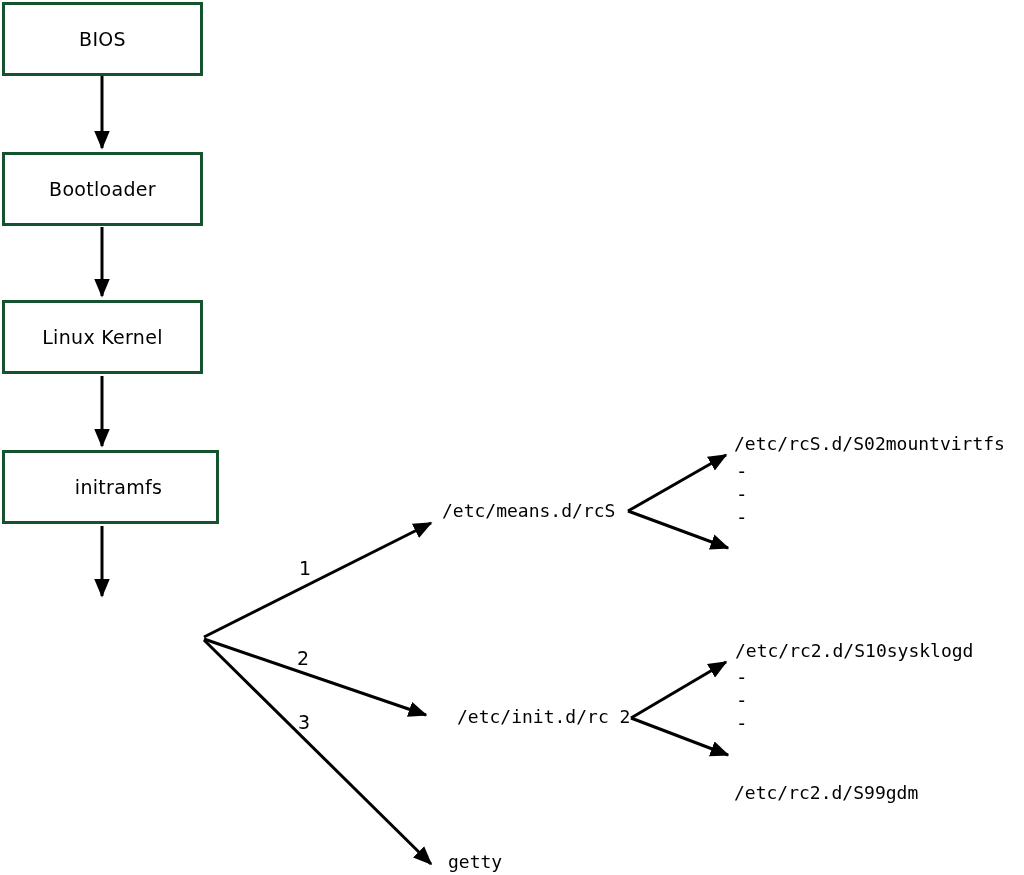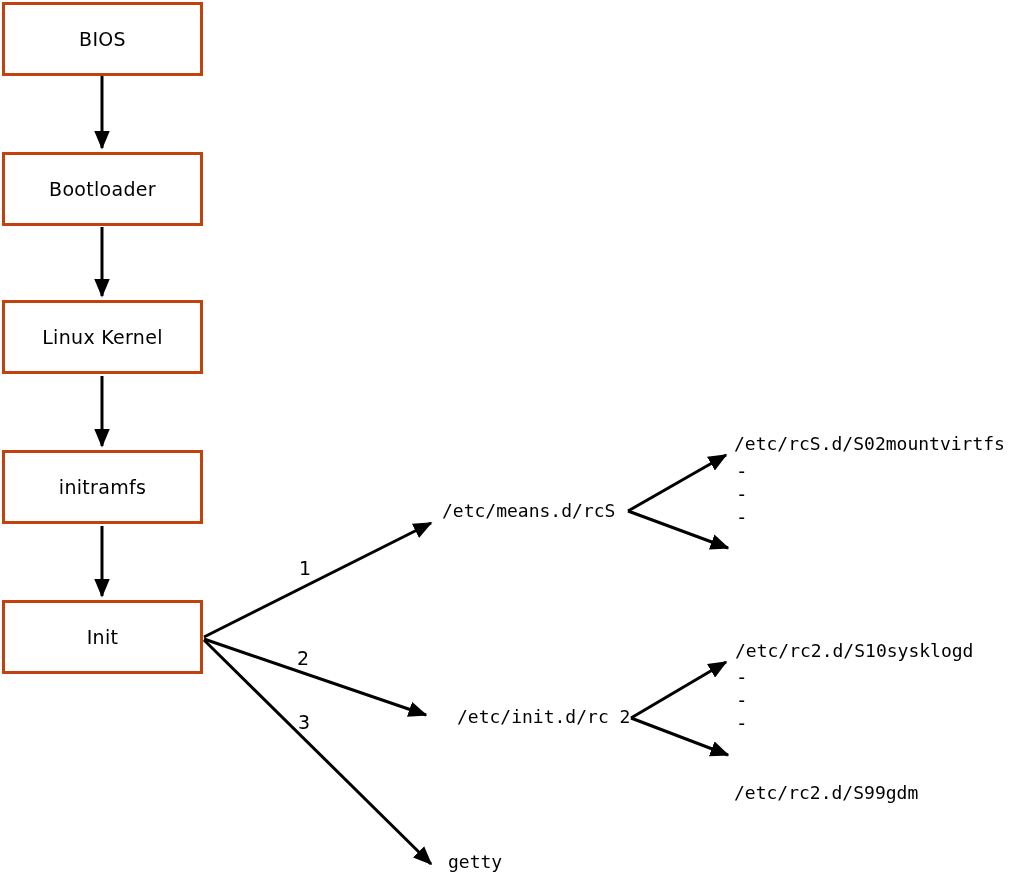--- a/index.html
+++ b/index.html
@@ -21,21 +21,21 @@
     left: 0;
     top: 0;
     width: 1024px;
     height: 875px;
   }
   .node-box {
     position: absolute;
     left: 2px;
     width: 195px;
     height: 68px;
-    border: 3px solid #c2410c;
+    border: 3px solid #14532d;
     background: #ffffff;
     display: flex;
     align-items: center;
     justify-content: center;
     font-size: 19px;
     letter-spacing: 0.3px;
   }
   .note {
     position: absolute;
     font-size: 19px;
@@ -91,25 +91,22 @@
 
   <div class="node-box" style="top:2px;">
     <span>BIOS</span>
   </div>
   <div class="node-box" style="top:300px;">
     <span>Linux Kernel</span>
   </div>
   <div class="node-box" style="top:152px;">
     <span>Bootloader</span>
   </div>
-  <div class="node-box" style="top:450px;">
+  <div class="node-box" style="top:450px;padding-left:16px;">
     <span>initramfs</span>
-  </div>
-  <div class="node-box" style="top:600px;">
-    <span>Init</span>
   </div>
 
 
   <div class="branch-num" style="left:299px;top:557px;">1</div>
   <div class="branch-num" style="left:297px;top:647px;">2</div>
   <div class="branch-num" style="left:298px;top:711px;">3</div>
 
   <div class="mono" style="left:442px;top:500px;">/etc/means.d/rcS</div>
   <div class="mono" style="left:457px;top:706px;text-align:center;">/etc/init.d/rc 2</div>
   <div class="mono" style="left:448px;top:851px;text-align:center;">getty</div>

